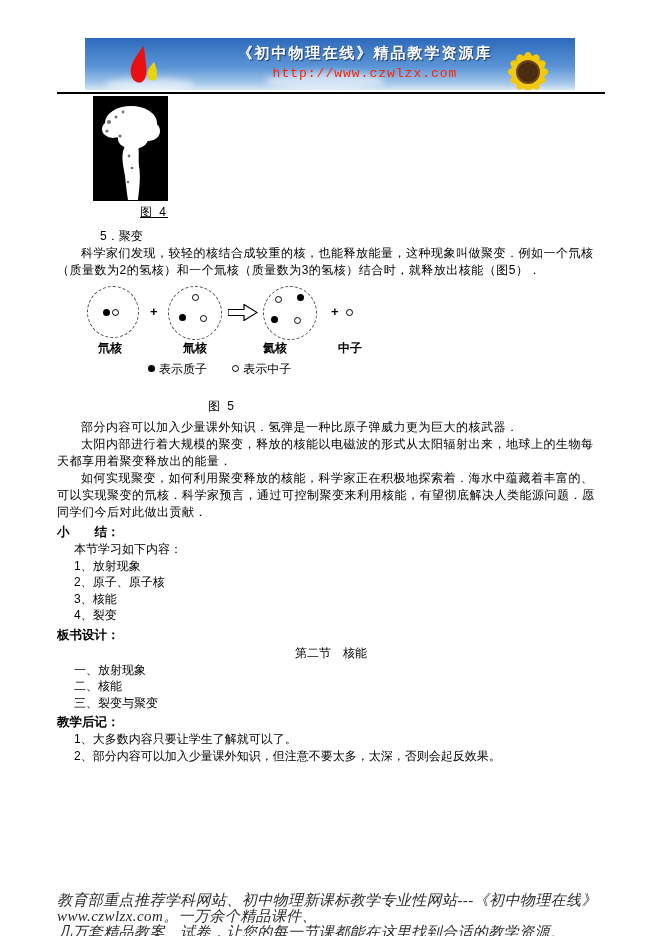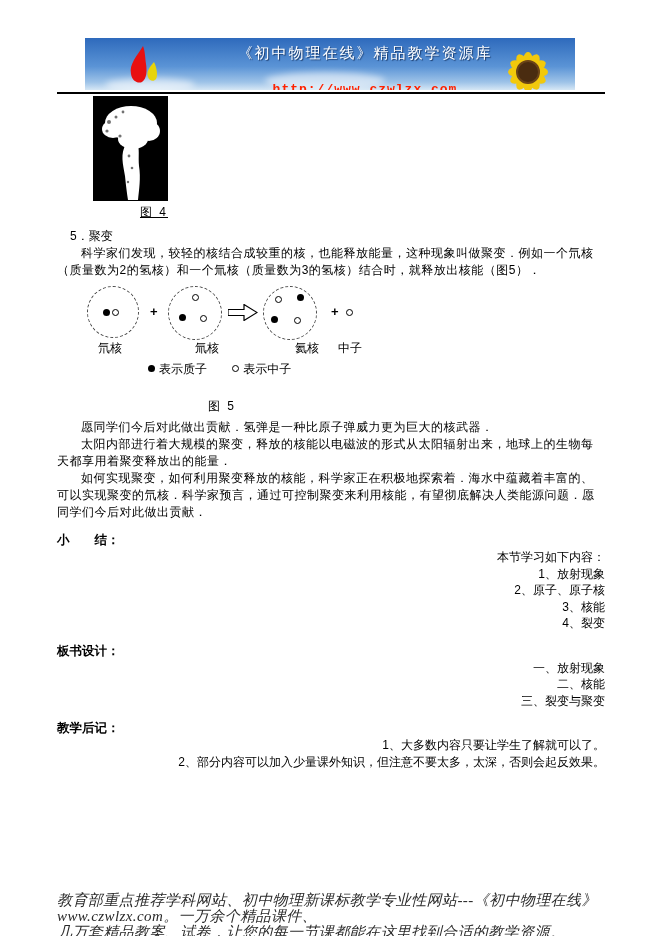--- a/index.html
+++ b/index.html
@@ -7,60 +7,60 @@
     font-family:"Liberation Sans","DejaVu Sans",sans-serif; color:#000; }
   body { position:relative; }
   .content { position:absolute; left:57px; top:0; width:548px; }
 
   
   .banner { position:absolute; left:85px; top:38px; width:490px; height:52px;
     background:linear-gradient(180deg,#2e6abc 0%,#5b94d6 55%,#9ec3e8 85%,#d6e7f5 100%);
     overflow:hidden; }
   .banner .cloud { position:absolute; background:rgba(255,255,255,.55); border-radius:50%; filter:blur(3px); }
   .banner-text { position:absolute; left:150px; top:6px; width:260px; text-align:center; }
-  .banner-title { color:#fff; font-weight:normal; font-size:15px; letter-spacing:2px;
+  .banner-title { color:#fff; font-weight:bold; font-size:15px; letter-spacing:2px;
     text-shadow:1px 1px 1px #1a3a6a; white-space:nowrap; }
-  .banner-url { color:#ff2200; font-weight:bold; font-size:13px; letter-spacing:1px;
-    font-family:"Liberation Mono","DejaVu Sans Mono",monospace; margin-top:19px; }
+  .banner-url { color:#ff2200; font-weight:normal; font-size:13px; letter-spacing:1px;
+    font-family:"Liberation Mono","DejaVu Sans Mono",monospace; margin-top:3px; }
   .divider { position:absolute; left:57px; top:92px; width:548px; height:2px; background:#000; }
 
   
   .fig4 { position:absolute; left:93px; top:96px; width:75px; }
   .fig4 svg { display:block; }
   .fig-caption { font-size:12px; text-align:right; margin-top:3px; letter-spacing:2px;text-decoration:underline; }
 
   
   .para { font-size:12px; line-height:17px; text-indent:2em; letter-spacing:.5px; }
-  .h-plain { font-size:12px; line-height:17px; margin-left:13px; }
+  .h-plain { font-size:12px; line-height:17px; margin-left:43px; }
   .h-bold  { font-size:12.5px; line-height:18px; font-weight:bold; }
-  .list-item { font-size:12px; line-height:16.5px; margin-left:27px;text-align:right; }
+  .list-item { font-size:12px; line-height:16.5px; margin-left:17px; }
   .center-line { font-size:12px; line-height:18px; text-align:center; }
 
   
   .diagram { position:relative; height:74px; margin-top:5px; }
   .nucleus { position:absolute; border:1.5px dashed #444; border-radius:50%; background:#fff; }
   .dot { position:absolute; width:7px; height:7px; border-radius:50%; }
   .dot.p { background:#000; }
   .dot.n { background:#fff; border:1.3px solid #000; }
   .op { position:absolute; font-size:13px; font-weight:bold; }
-  .nuc-label { position:absolute; top:56px; font-size:12px; white-space:nowrap; }
+  .nuc-label { position:absolute; top:56px; font-size:12px; white-space:nowrap;font-weight:bold; }
   .legend { font-size:12px; margin:3px 0 0 91px; }
   .legend .chunk { margin-right:22px;text-align:right; }
   .legend .dot-inline { display:inline-block; vertical-align:middle; width:7px; height:7px;
      border-radius:50%; margin-right:4px; position:relative; top:-1px; }
   .legend .dot-inline.p { background:#000; }
   .legend .dot-inline.n { background:#fff; border:1.3px solid #000; }
   .fig5-cap { width:330px; text-align:center; font-size:12px; margin-top:20px; letter-spacing:2px; }
 
   
   .footer { position:absolute; left:57px; top:892px; width:560px;
     font-family:"Liberation Serif","DejaVu Serif",serif; font-style:italic;
     font-size:15px; line-height:16px; color:#2a2a2a; letter-spacing:.4px; }
 
-  .mt2{margin-top:10px}.mt4{margin-top:4px}
+  .mt2{margin-top:2px}.mt4{margin-top:4px}
 </style>
 </head>
 <body>
 
 <div class="banner">
   <div class="cloud" style="left:180px;top:34px;width:120px;height:18px"></div>
   <div class="cloud" style="left:20px;top:40px;width:90px;height:14px"></div>
   <svg width="60" height="52" style="position:absolute;left:28px;top:0" viewBox="0 0 60 52">
     <path d="M30 8 C24 18 16 26 18 36 C19 43 25 46 29 44 C34 41 34 32 33 26 C32 18 32 13 30 8 Z" fill="#e81010"></path>
     <path d="M41 24 C37 29 33 33 35 39 C36 43 41 44 43 41 C45 38 44 30 41 24 Z" fill="#e8d40a"></path>
@@ -131,42 +131,43 @@
     </svg>
     <div class="nucleus" style="left:206px;top:2px;width:54px;height:54px">
       <span class="dot n" style="left:11px;top:9px"></span>
       <span class="dot p" style="left:33px;top:7px"></span>
       <span class="dot p" style="left:7px;top:29px"></span>
       <span class="dot n" style="left:30px;top:30px"></span>
     </div>
     <span class="op" style="left:274px;top:20px">+</span>
     <span class="dot n" style="left:289px;top:25px"></span>
     <span class="nuc-label" style="left:41px">氘核</span>
-    <span class="nuc-label" style="left:138px">氚核</span>
-    <span class="nuc-label" style="left:238px">氦核</span>
+    <span class="nuc-label" style="left:126px">氚核</span>
+    <span class="nuc-label" style="left:206px">氦核</span>
     <span class="nuc-label" style="left:281px">中子</span>
   </div>
   <div class="legend">
     <span class="chunk"><span class="dot-inline p"></span><span>表示质子</span></span>
     <span class="chunk"><span class="dot-inline n"></span><span>表示中子</span></span>
   </div>
   <div class="fig5-cap">图 5</div>
 
-  <div class="para mt4">愿同学们今后对此做出贡献．氢弹是一种比原子弹威力更为巨大的核武器．</div>
+  <div class="para mt4">部分内容可以加入少量课外知识．氢弹是一种比原子弹威力更为巨大的核武器．</div>
   <div class="para">太阳内部进行着大规模的聚变，释放的核能以电磁波的形式从太阳辐射出来，地球上的生物每天都享用着聚变释放出的能量．</div>
   <div class="para">如何实现聚变，如何利用聚变释放的核能，科学家正在积极地探索着．海水中蕴藏着丰富的、可以实现聚变的氘核．科学家预言，通过可控制聚变来利用核能，有望彻底解决人类能源问题．愿同学们今后对此做出贡献．</div>
 
   <div class="h-bold mt2">小　　结：</div>
   <div class="list-item">本节学习如下内容：</div>
   <div class="list-item">1、放射现象</div>
   <div class="list-item">2、原子、原子核</div>
   <div class="list-item">3、核能</div>
   <div class="list-item">4、裂变</div>
 
   <div class="h-bold mt2">板书设计：</div>
+  <div class="center-line">第二节　核能</div>
   <div class="list-item">一、放射现象</div>
   <div class="list-item">二、核能</div>
   <div class="list-item">三、裂变与聚变</div>
 
   <div class="h-bold mt2">教学后记：</div>
   <div class="list-item">1、大多数内容只要让学生了解就可以了。</div>
   <div class="list-item">2、部分内容可以加入少量课外知识，但注意不要太多，太深，否则会起反效果。</div>
 </div>
 
 <div class="footer">

